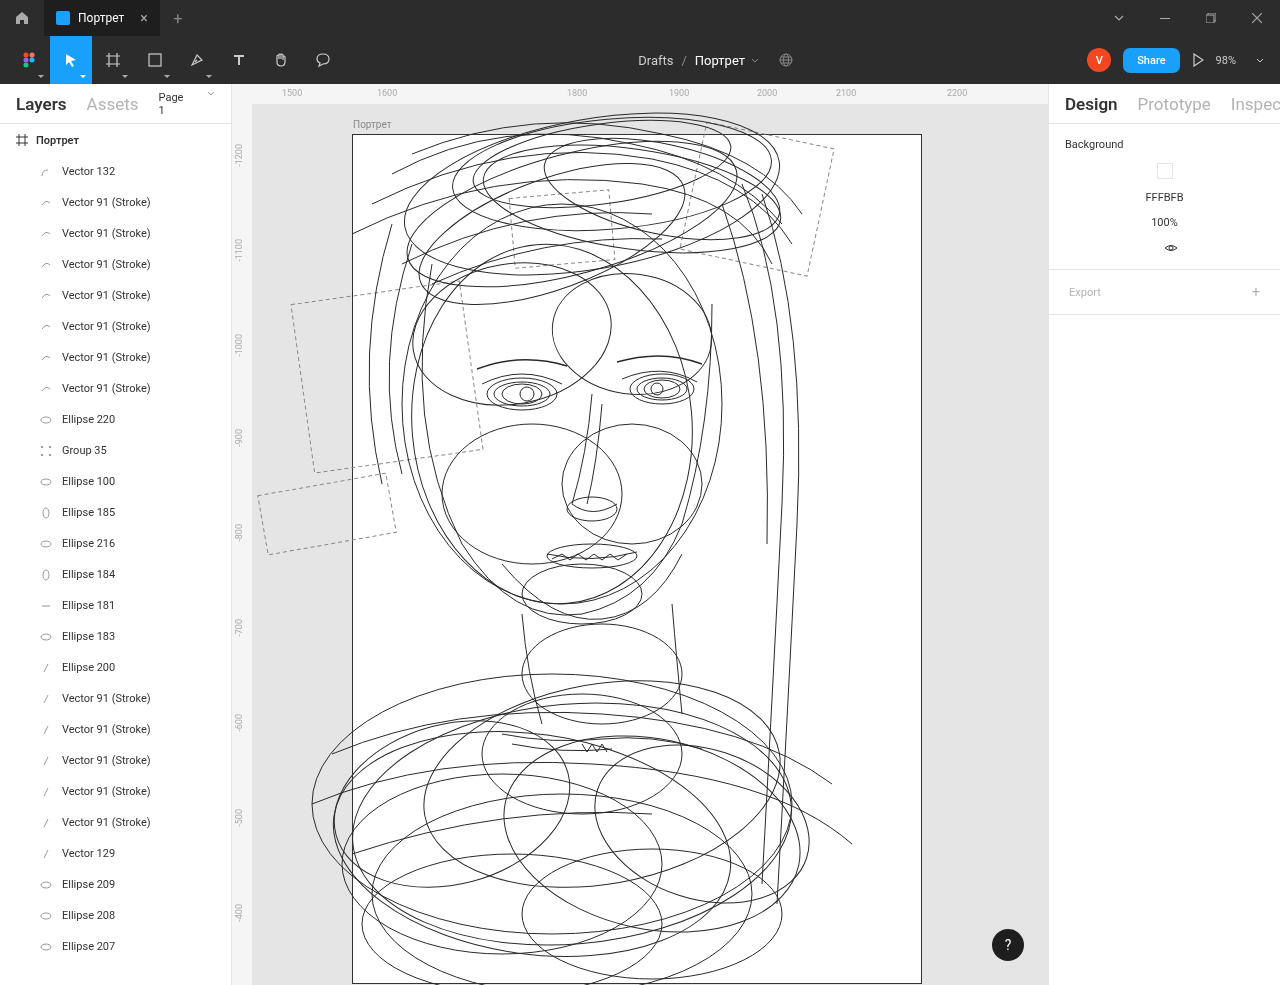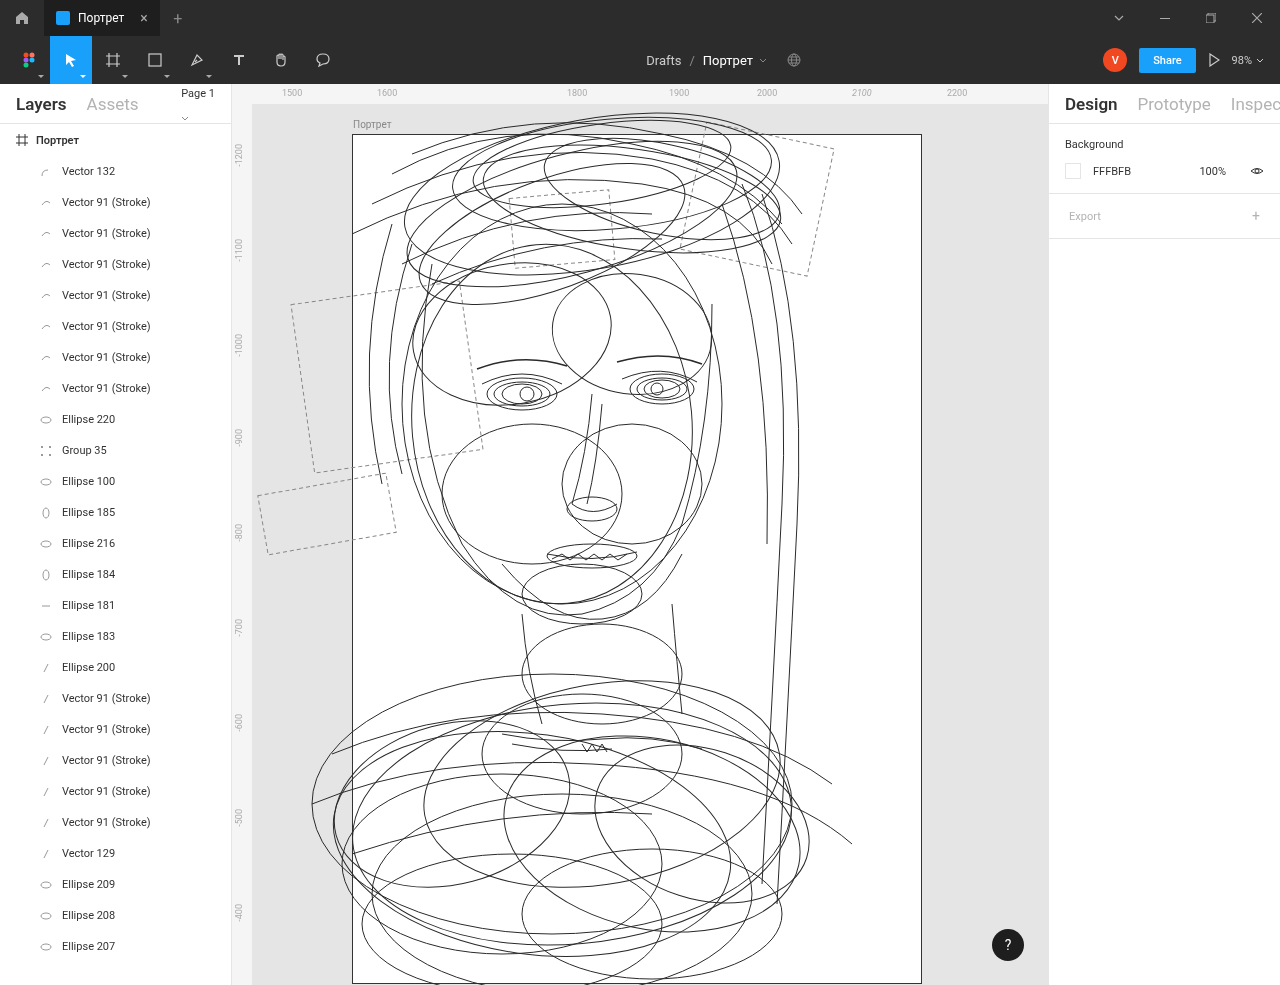--- a/index.html
+++ b/index.html
@@ -17,46 +17,46 @@
 .toolbar { height: 48px; background: #2c2c2c; display: flex; align-items: center; padding: 0 8px; }
 .tool-btn { width: 42px; height: 48px; display: flex; align-items: center; justify-content: center; cursor: pointer; position: relative; }
 .tool-btn.active { background: #18a0fb; }
 .tool-chevron { position: absolute; bottom: 6px; right: 6px; width: 0; height: 0; border-left: 3px solid transparent; border-right: 3px solid transparent; border-top: 3px solid #aaa; }
 .tool-btn.active .tool-chevron { border-top-color: #fff; }
 .toolbar-center { flex: 1; display: flex; align-items: center; justify-content: center; gap: 8px; color: #ccc; font-size: 13px; }
 .breadcrumb-sep { color: #888; }
 .file-name { color: #fff; display: flex; align-items: center; gap: 6px; }
 .toolbar-right { display: flex; align-items: center; gap: 12px; padding-right: 8px; }
 .avatar { width: 24px; height: 24px; border-radius: 50%; background: #f24822; color: #fff; display: flex; align-items: center; justify-content: center; font-size: 11px; font-weight: 500; }
-.share-btn { background: #18a0fb; color: #fff; border: none; padding: 6px 14px; border-radius: 2px; font-size: 11px; cursor: pointer; font-weight: 500; }
+.share-btn { background: #18a0fb; color: #fff; border: none; padding: 6px 14px; border-radius: 7px; font-size: 11px; cursor: pointer; font-weight: 500; }
 .play-btn { color: #ccc; cursor: pointer; }
-.zoom { color: #ccc; font-size: 11px; display: flex; align-items: center; gap: 4px; cursor: pointer; }
+.zoom { color: #ccc; font-size: 11px; display: flex; align-items: center; gap: 20px; cursor: pointer; }
 .main { display: flex; height: calc(985px - 84px); }
 .left-panel { width: 232px; background: #fff; border-right: 1px solid #e5e5e5; display: flex; flex-direction: column; }
 .panel-tabs { height: 40px; display: flex; align-items: center; padding: 0 16px; gap: 20px; border-bottom: 1px solid #e5e5e5; }
 .panel-tab { font-size: 17px; font-weight: 600; color: #333; cursor: pointer; }
 .panel-tab.inactive { color: #b3b3b3; font-weight: 400; }
-.page-selector { margin-left: auto; font-size: 11px; color: #333; display: flex; gap: 16px; cursor: pointer; flex-direction: column; }
+.page-selector { margin-left: auto; font-size: 11px; color: #333; display: flex; gap: 16px; cursor: pointer; }
 .layers-list { flex: 1; overflow-y: auto; }
 .layer-frame { display: flex; align-items: center; height: 32px; padding: 0 16px; gap: 8px; cursor: pointer; font-weight: 600; }
 .layer-item { display: flex; align-items: center; height: 31px; padding: 0 16px 0 40px; gap: 10px; cursor: pointer; font-size: 11px; }
 .layer-icon { width: 12px; height: 12px; display: flex; align-items: center; justify-content: center; color: #999; flex-shrink: 0; }
 .canvas-area { flex: 1; background: #f5f5f5; position: relative; overflow: hidden; }
 .ruler-top { position: absolute; top: 0; left: 20px; right: 0; height: 20px; background: #f5f5f5; display: flex; font-size: 9px; color: #aaa; }
 .ruler-tick { position: absolute; top: 4px; }
 .ruler-left { position: absolute; top: 20px; left: 0; width: 20px; bottom: 0; background: #f5f5f5; font-size: 9px; color: #aaa; }
 .ruler-left .ruler-tick { left: 2px; writing-mode: vertical-rl; transform: rotate(180deg); }
 .canvas-content { position: absolute; top: 20px; left: 20px; right: 0; bottom: 0; background: #e5e5e5; }
 .artboard { position: absolute; background: #fff; border: 1px solid #333; }
 .artboard-label { position: absolute; top: -16px; left: 0; font-size: 10px; color: #888; }
 .right-panel { width: 232px; background: #fff; border-left: 1px solid #e5e5e5; }
 .right-tabs { height: 40px; display: flex; align-items: center; padding: 0 16px; gap: 20px; border-bottom: 1px solid #e5e5e5; }
 .section { padding: 14px 16px; border-bottom: 1px solid #e5e5e5; }
 .section-title { font-size: 11px; font-weight: 400; margin-bottom: 12px; }
-.bg-row { display: flex; align-items: center; gap: 12px; }
+.bg-row { display: flex; align-items: center; gap: 12px; flex-direction: column; }
 .color-swatch { width: 16px; height: 16px; border: 1px solid #e5e5e5; background: #fff; cursor: pointer; }
 .export-row { display: flex; align-items: center; justify-content: space-between; padding: 14px 20px; border-bottom: 1px solid #e5e5e5; cursor: pointer; }
 .help-btn { position: absolute; bottom: 24px; right: 24px; width: 32px; height: 32px; border-radius: 50%; background: #1e1e1e; color: #fff; display: flex; align-items: center; justify-content: center; font-size: 14px; cursor: pointer; }
 svg { display: block; }
 .sketch-svg { position: absolute; top: 0; left: 0; width: 100%; height: 100%; }
 .dashed-rect { stroke: #888; stroke-dasharray: 4 3; fill: none; stroke-width: 1; }
 </style>
 </head>
 <body>
 
@@ -416,21 +416,21 @@
   </div>
 
   <div class="canvas-area">
     <div class="ruler-top" id="ruler-top">
         <span class="ruler-tick" style="left: 30px;">1500</span>
         <span class="ruler-tick" style="left: 125px;">1600</span>
         <span class="ruler-tick" style="left: 220px; margin-top: 47px;">1700</span>
         <span class="ruler-tick" style="left: 315px;">1800</span>
         <span class="ruler-tick" style="left: 410px; margin-left: 7px;">1900</span>
         <span class="ruler-tick" style="left: 505px;">2000</span>
-        <span class="ruler-tick" style="left: 600px; font-style: italic;">2100</span>
+        <span class="ruler-tick" style="left: 584px;">2100</span>
         <span class="ruler-tick" style="left: 695px;">2200</span>
       </div>
     <div class="ruler-left" id="ruler-left">
         <span class="ruler-tick" style="top: 40px;">-1200</span>
         <span class="ruler-tick" style="top: 135px;">-1100</span>
         <span class="ruler-tick" style="top: 230px;">-1000</span>
         <span class="ruler-tick" style="top: 325px;">-900</span>
         <span class="ruler-tick" style="top: 420px;">-800</span>
         <span class="ruler-tick" style="top: 515px;">-700</span>
         <span class="ruler-tick" style="top: 610px;">-600</span>

